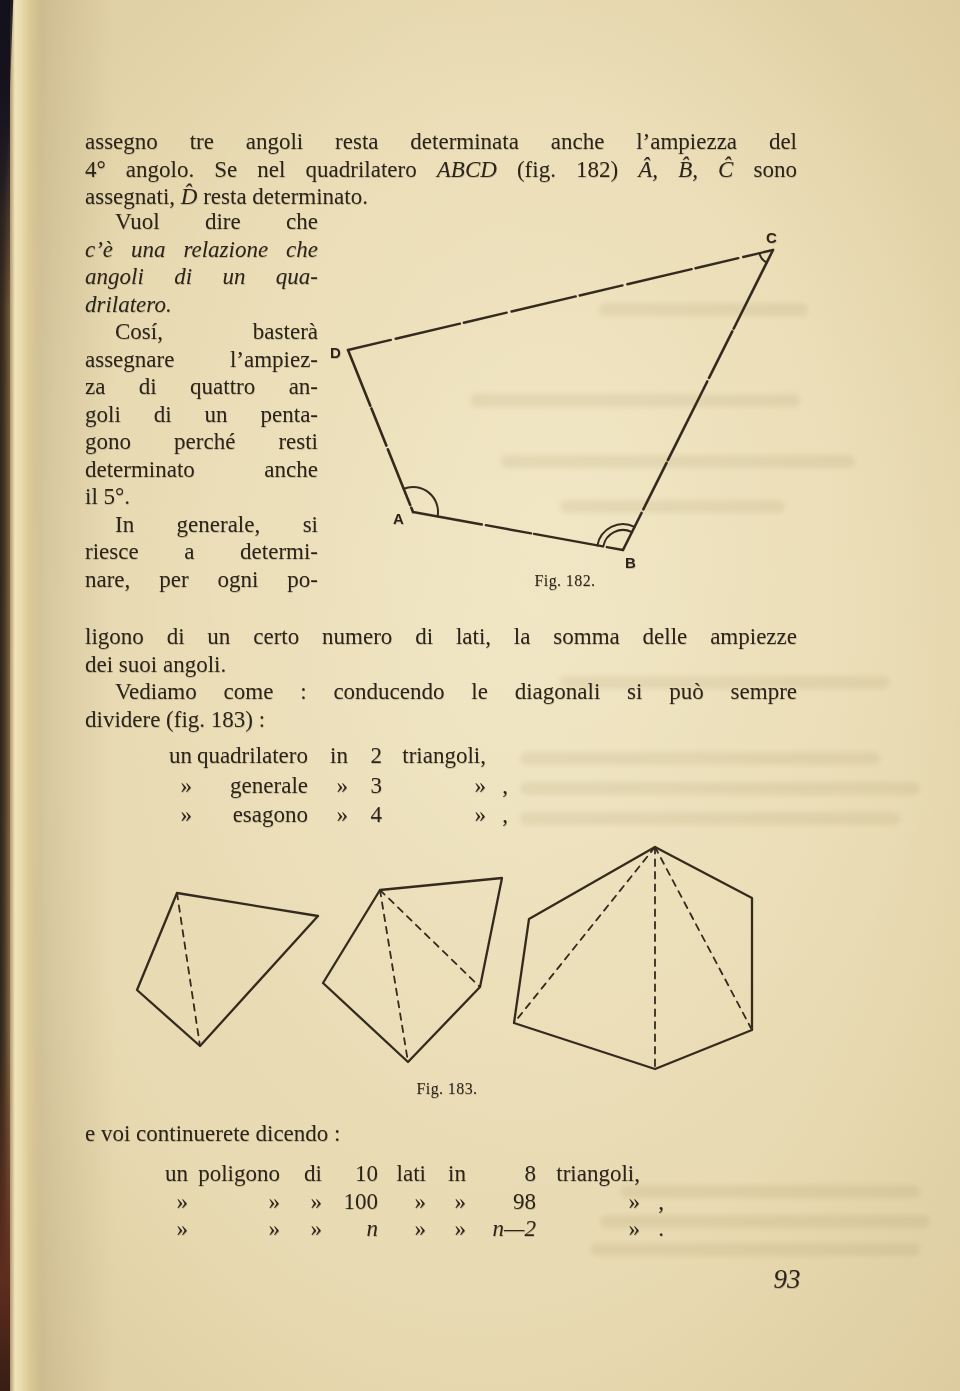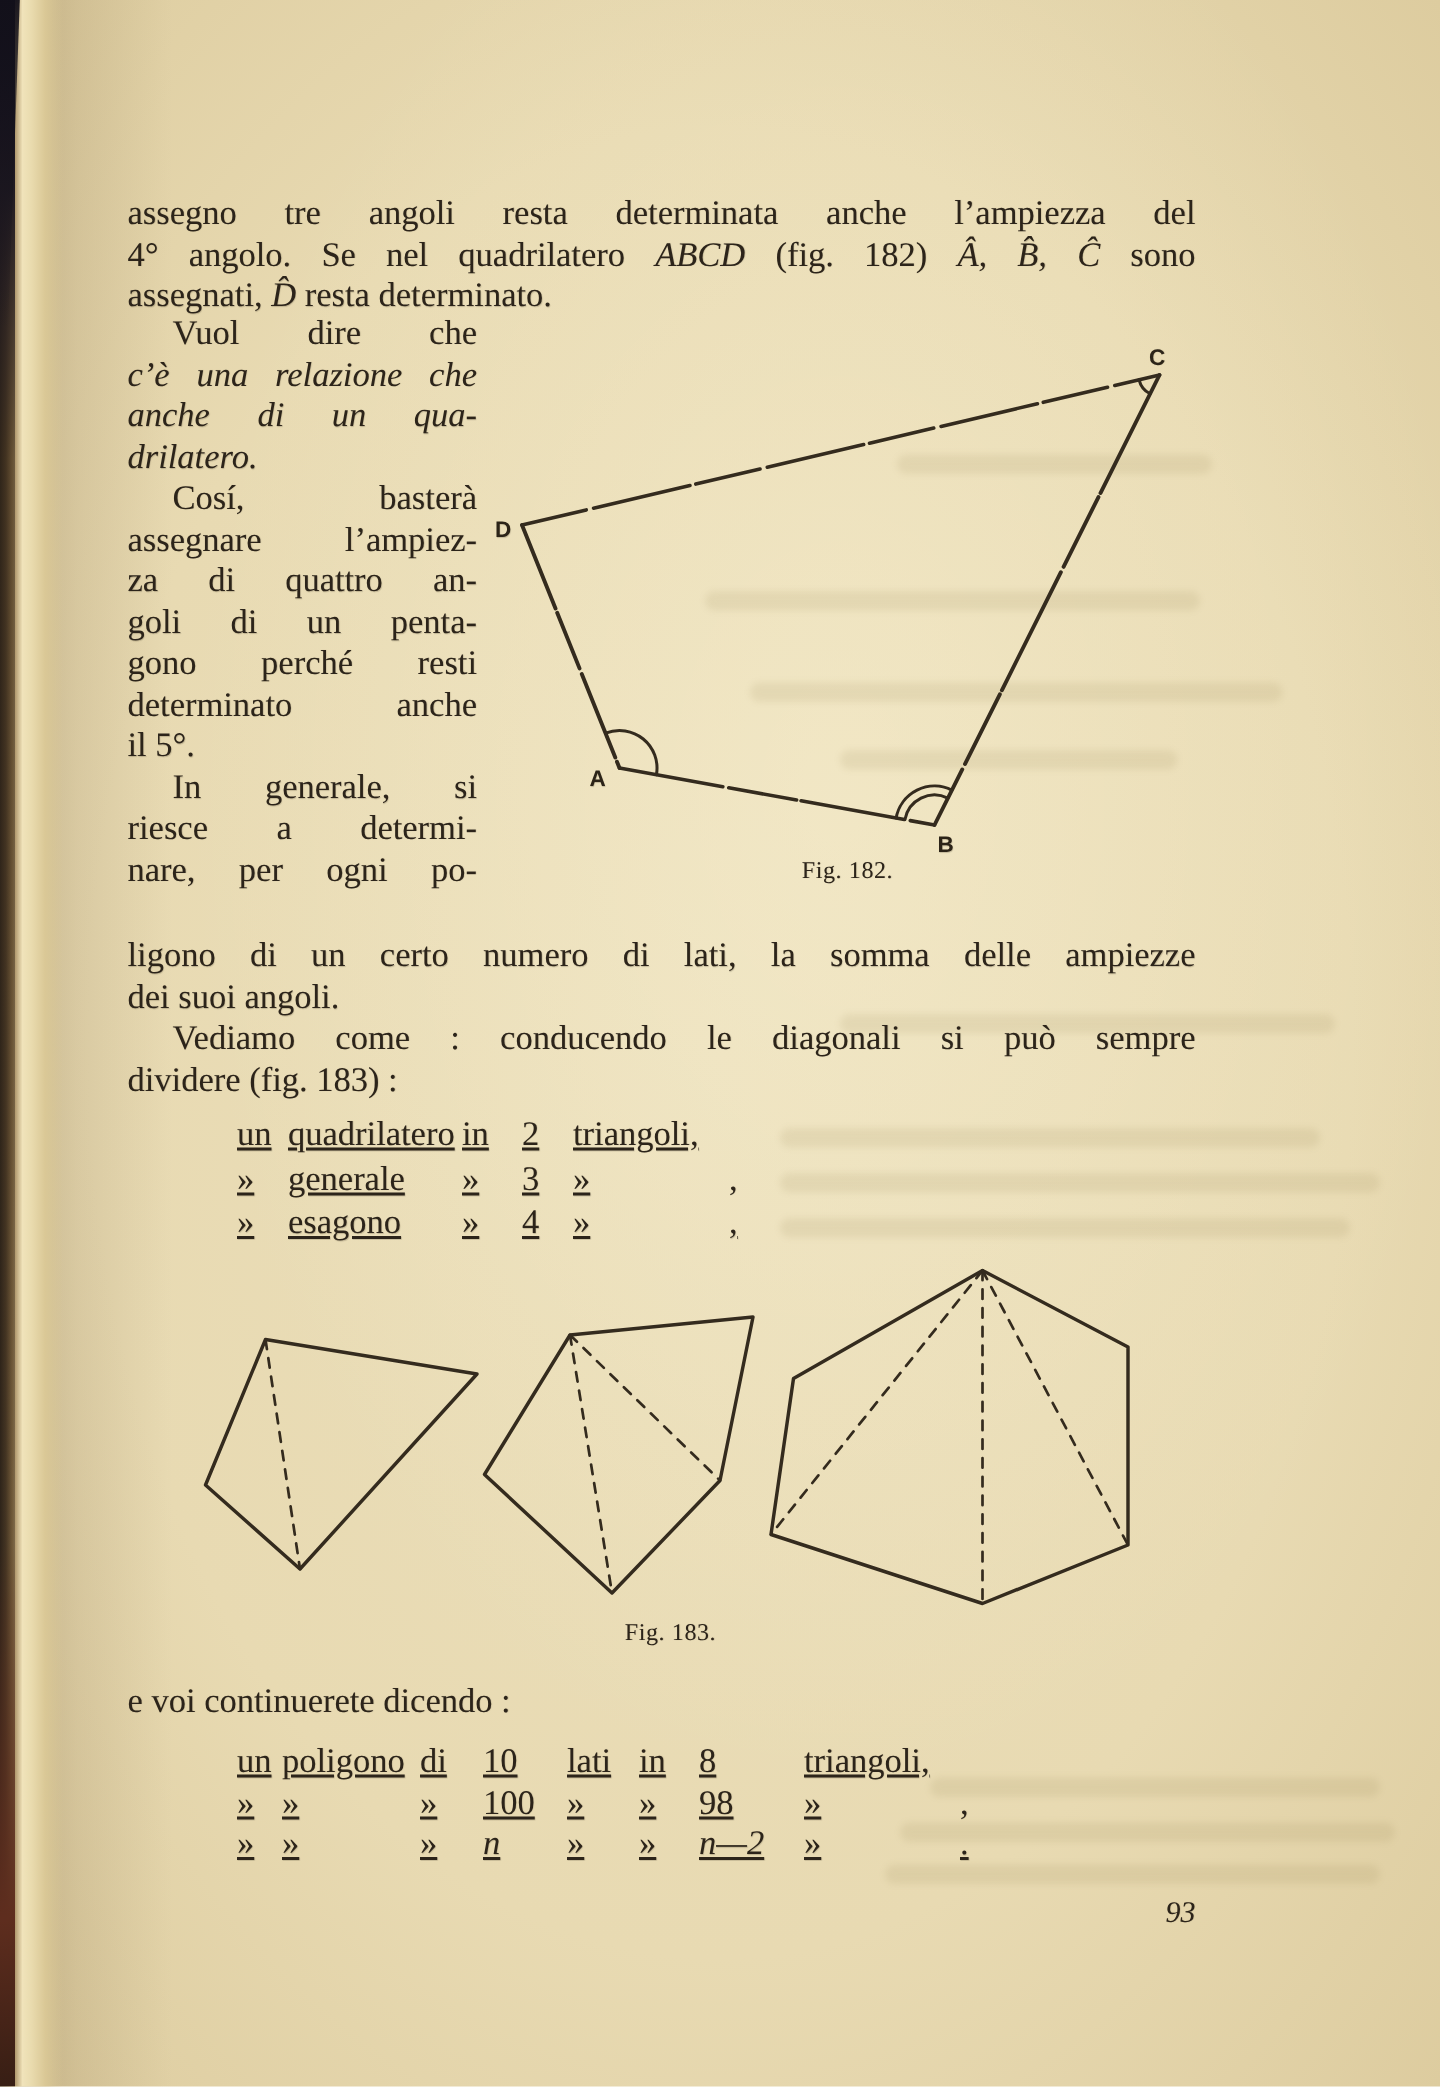--- a/index.html
+++ b/index.html
@@ -28,26 +28,26 @@
   .narrow{left:85px;top:208px;width:233px;line-height:27.5px;font-family:Liberation Serif, serif;}
   .cont{left:85px;top:623px;width:712px;line-height:27.5px;}
   .closing{left:85px;top:1120px;width:500px;line-height:27px;}
   .ind{text-indent:30px;}
   .just{text-align:justify;text-align-last:justify;}
   .it{font-style:italic;}
   .list{position:absolute;font-size:23px;}
   .l1{left:158px;top:741px;line-height:29.5px;}
   .l2{left:158px;top:1160px;line-height:27.5px;}
   .row{display:flex;}
-  .c{text-align:left;white-space:pre;text-decoration:underline;}
+  .c{text-align:right;white-space:pre;}
   .caption{position:absolute;font-size:16px;letter-spacing:0.4px;text-align:center;}
   .cap182{left:330px;top:572px;width:470px;}
   .cap183{left:85px;top:1080px;width:724px;}
   .pagenum{position:absolute;left:752px;top:1264px;width:70px;text-align:center;
-    font-size:20px;font-style:italic;}
+    font-size:27px;font-style:italic;}
   svg{position:absolute;}
   .fig-stroke{stroke:#342b1e;fill:none;stroke-linecap:round;stroke-linejoin:round;}
   
   .ghost{position:absolute;height:13px;border-radius:7px;background:#86743f;
     opacity:0.11;filter:blur(2.6px);}
 </style>
 </head>
 <body>
 
 <div class="page">
@@ -71,21 +71,21 @@
 
   <div class="blk p1">
     <div class="just">assegno tre angoli resta determinata anche l’ampiezza del</div>
     <div class="just"><span>4° angolo. Se nel quadrilatero </span><span class="it">ABCD</span><span> (fig. 182) </span><span class="it">Â, B̂, Ĉ</span><span> sono</span></div>
     <div><span>assegnati, </span><span class="it">D̂</span><span> resta determinato.</span></div>
   </div>
 
   <div class="blk narrow">
     <div class="ind just">Vuol dire che</div>
     <div class="it just">c’è una relazione che</div>
-    <div class="it just">anche di un qua-</div>
+    <div class="it just">angoli di un qua-</div>
     <div class="it">drilatero.</div>
     <div class="ind just">Cosí, basterà</div>
     <div class="just">assegnare l’ampiez-</div>
     <div class="just">za di quattro an-</div>
     <div class="just">goli di un penta-</div>
     <div class="just">gono perché resti</div>
     <div class="just">determinato anche</div>
     <div>il 5°.</div>
     <div class="ind just">In generale, si</div>
     <div class="just">riesce a determi-</div>

